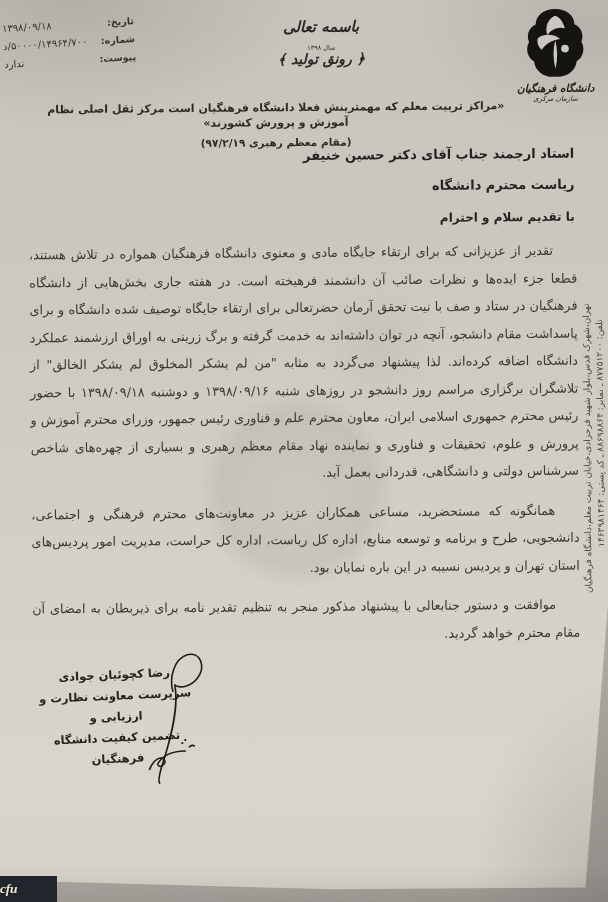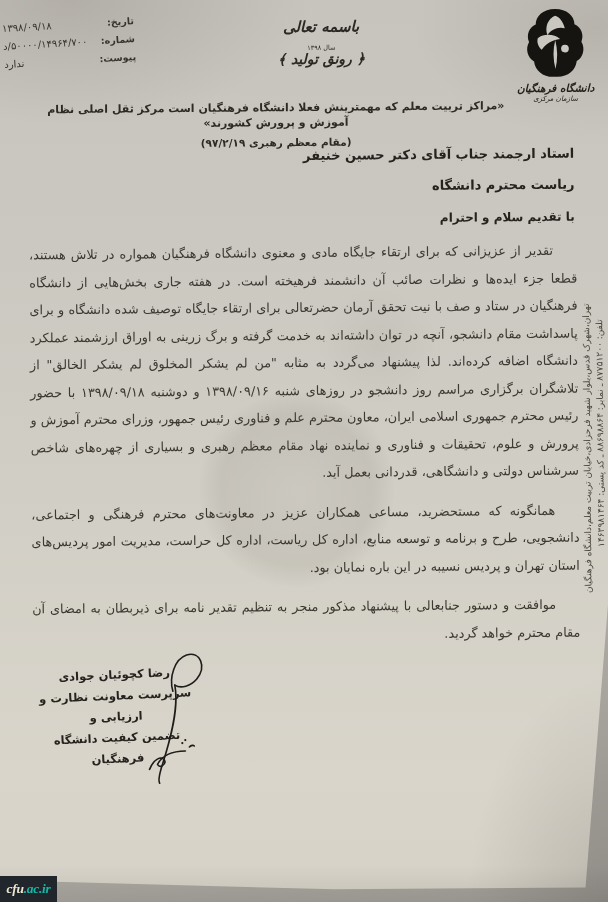--- a/index.html
+++ b/index.html
@@ -73,26 +73,26 @@
 
   
   .sideline { position:absolute; white-space:nowrap; direction:rtl; line-height:12px;
               font-size:9px; letter-spacing:0.2px; color:#4c483f;
               transform-origin:top right; transform:rotate(-90deg); }
   .side-contact { right:14px; top:322px; }
   .side-address { right:28px; top:306px; }
 
   
   .cfu-badge { position:absolute; left:0; bottom:0; width:57px; height:26px;
-               background:#21252c; display:flex; align-items:center; justify-content:center;
-               z-index:5; }
+               background:#21252c; display:flex; align-items:center; 
+               z-index:5;gap:48px; }
   .cfu-badge span { font-family:"Liberation Serif", serif; font-style:italic; font-weight:bold;
                     font-size:13.5px; letter-spacing:-0.3px; }
   .cfu-main   { color:#efe6d2; }
-  .cfu-suffix { color:#14b8a6; }
+  .cfu-suffix { color:#a3a3a3; }
 
   
   .photo-shade { position:absolute; inset:0; pointer-events:none;
     background:
       linear-gradient(to top, rgba(40,38,34,0.10), transparent 4%),
       radial-gradient(ellipse 200px 320px at 100% 100%, rgba(60,58,54,0.18), transparent 70%);
   }
 </style>
 </head>
 <body>

